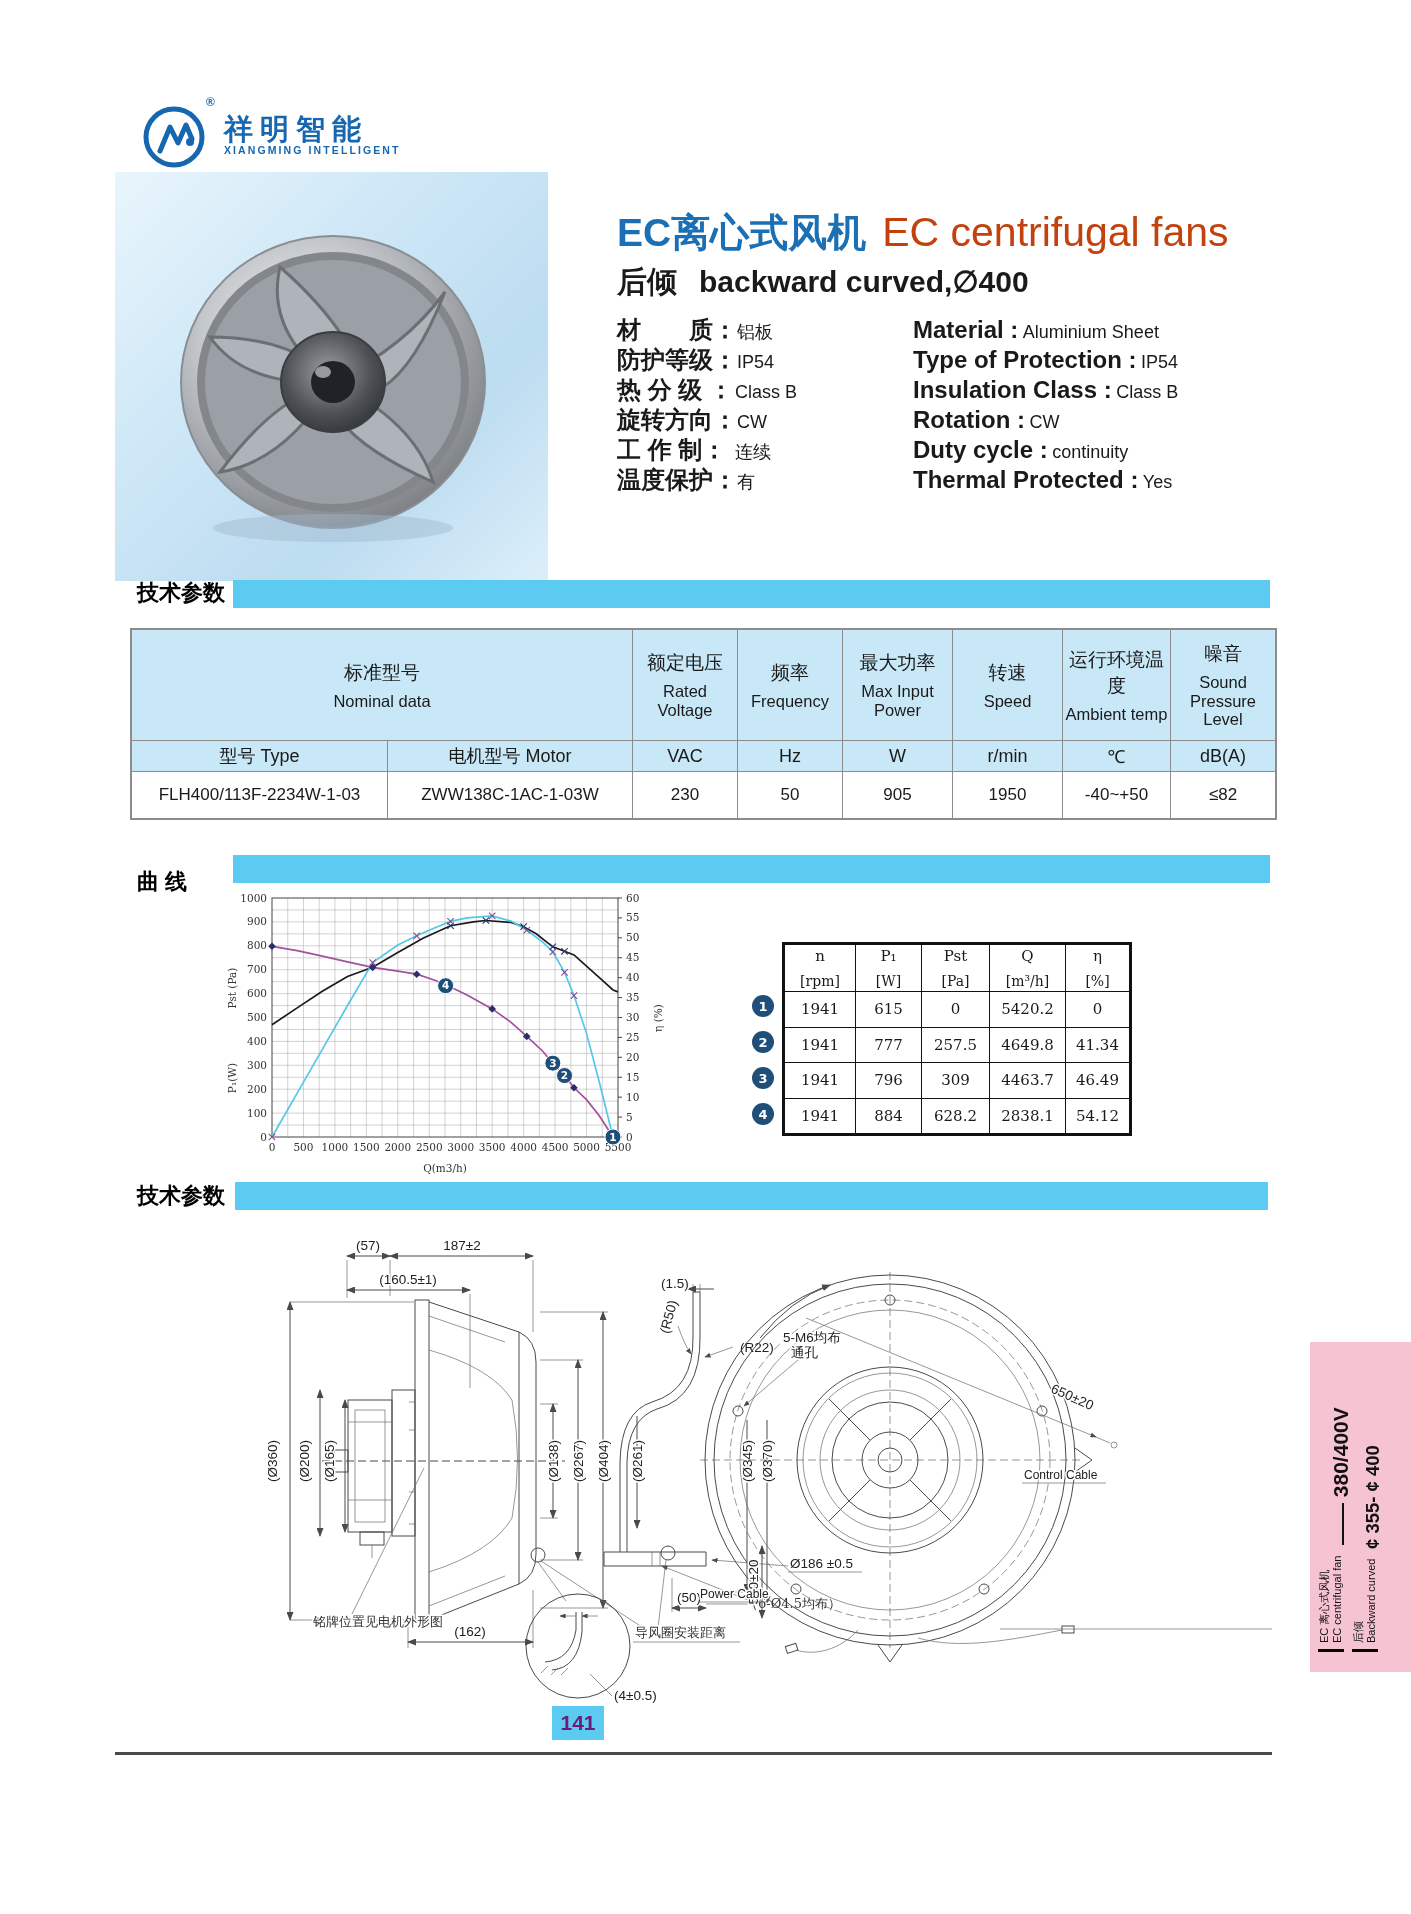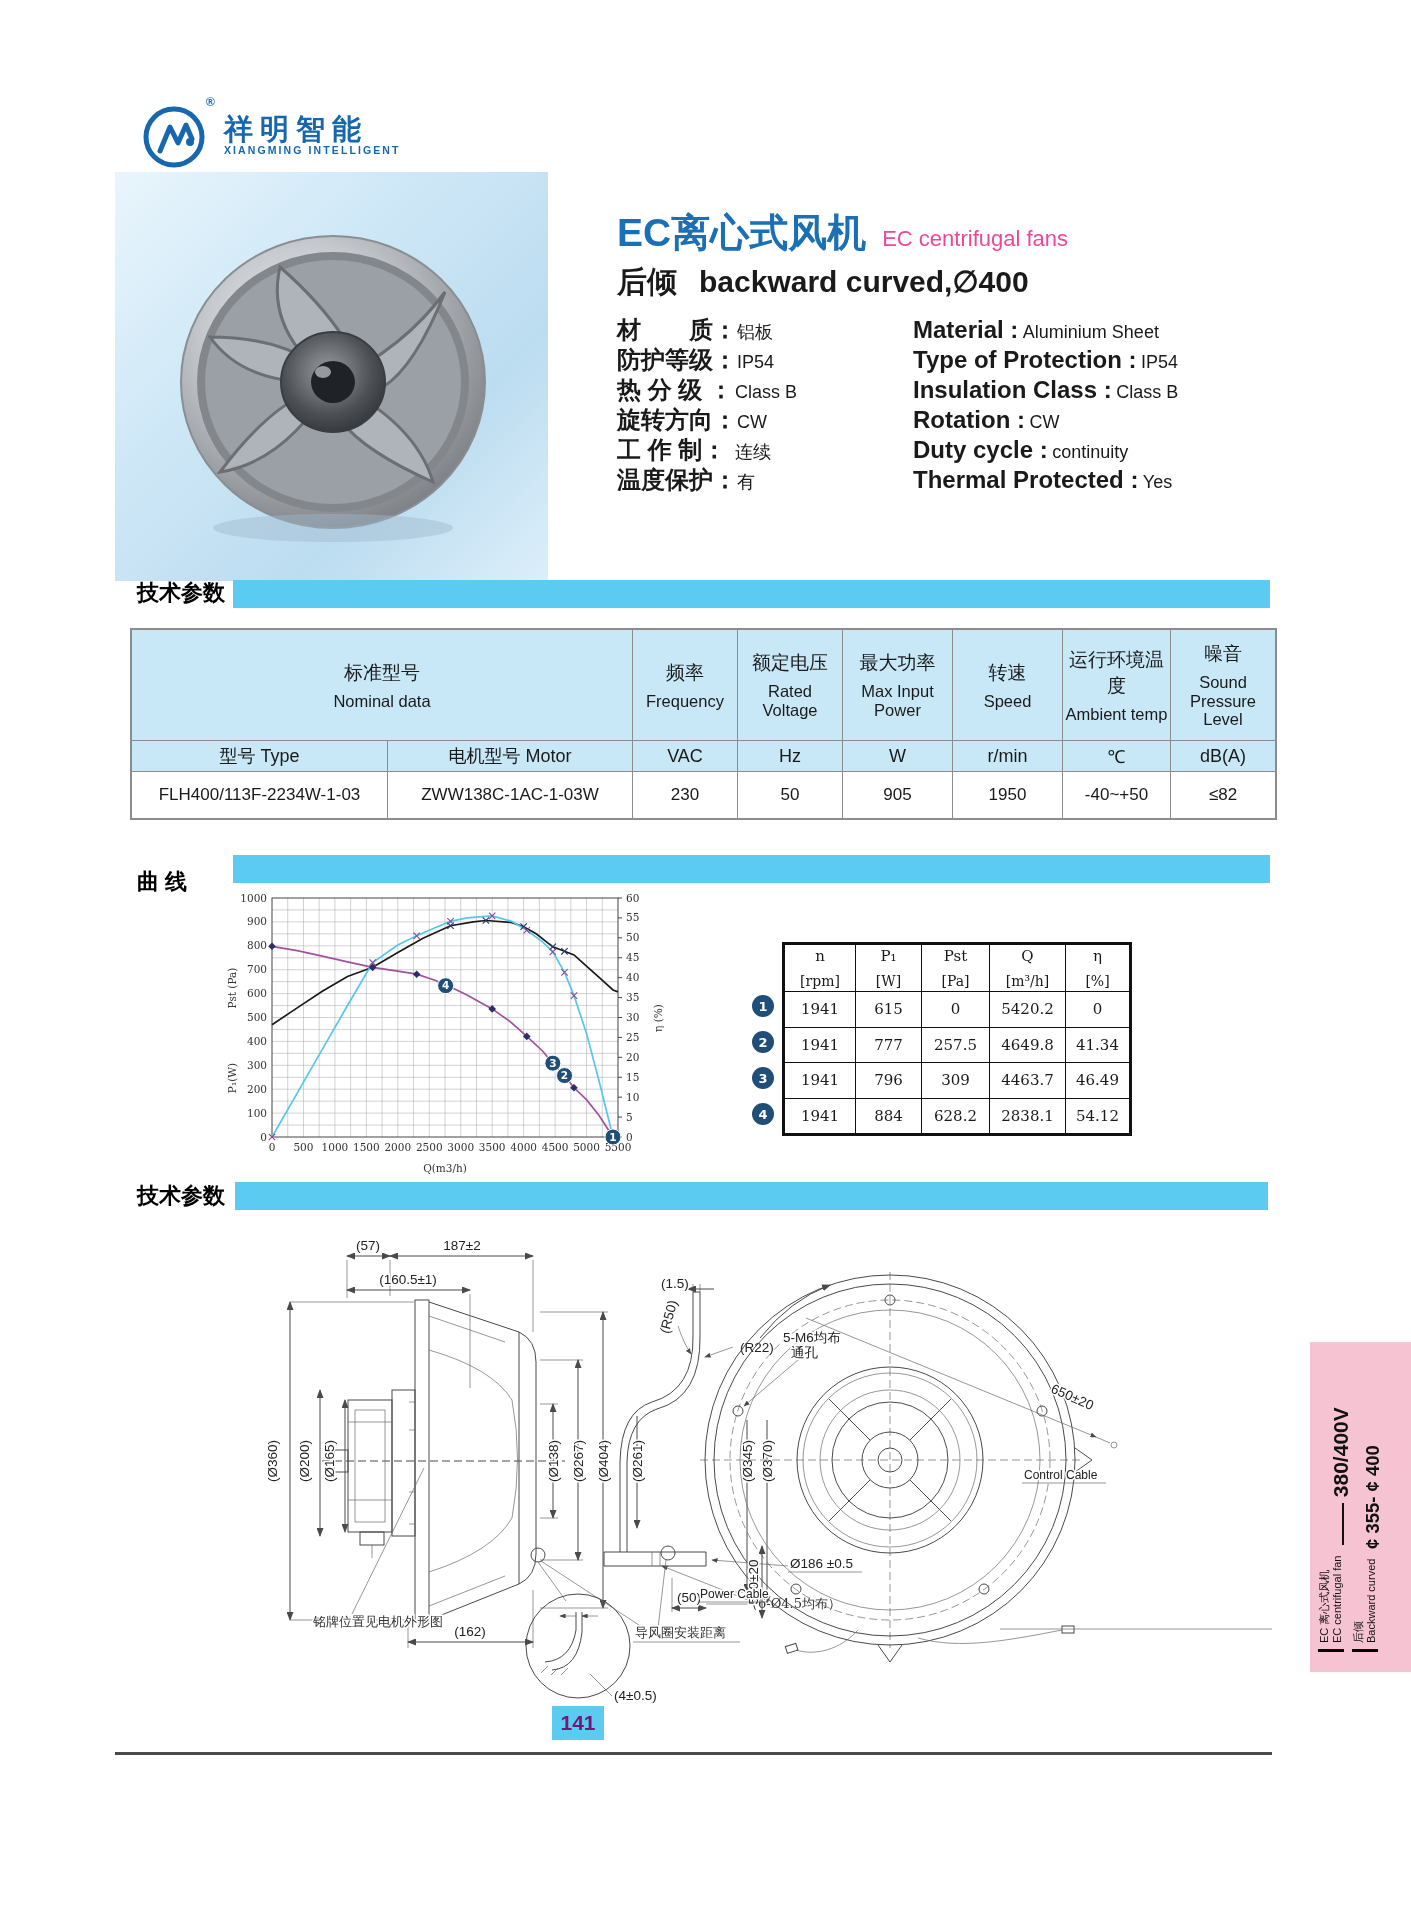--- a/index.html
+++ b/index.html
@@ -12,21 +12,21 @@
   .logo-name{font-size:29px;font-weight:bold;color:#1767B0;letter-spacing:7px;line-height:1.05;}
   .logo-sub{font-size:10.5px;font-weight:bold;color:#1767B0;letter-spacing:2.1px;margin-top:0;}
   .logo-reg{position:absolute;left:66px;top:-4px;font-size:12px;color:#1767B0;font-weight:bold;}
 
   
   .photo{left:115px;top:172px;width:433px;height:409px;
          background:linear-gradient(135deg,#e9f5fc 0%,#cfe8f7 35%,#bcdcf0 70%,#dcefFA 100%);}
   
   .title-line{left:617px;top:206px;white-space:nowrap;}
   .title-cn{font-size:39px;font-weight:bold;color:#1B6FB5;}
-  .title-en{font-size:22px;color:#ec4899;margin-left:16px;}
+  .title-en{font-size:41px;color:#c2410c;margin-left:16px;}
   .subtitle{left:617px;top:262px;white-space:nowrap;font-weight:bold;font-size:30px;}
   .subtitle .sp{margin-left:22px;margin-top:16px;}
 
   
   .specs{left:617px;top:314px;width:640px;}
   .spec-row{display:grid;grid-template-columns:296px auto;height:30px;align-items:center;}
   .spec-cn-l,.spec-en-l{font-weight:bold;font-size:24px;}
   .spec-cn-v,.spec-en-v{font-size:18px;}
   .spec-cn-l{display:inline-block;min-width:118px;}
   .spec-en-l{display:inline;}
@@ -179,26 +179,26 @@
   <div class="sec-title" style="top:578px;">技术参数</div>
   <div class="sec-bar" style="top:580px;"></div>
 
   <div class="abs tech-table">
     <div class="tt-row tt-r1">
       <div class="tt-cell">
           <span class="tt-cn">标准型号</span>
           <span class="tt-en">Nominal data</span>
         </div>
       <div class="tt-cell">
+          <span class="tt-cn">额定电压</span>
+          <span class="tt-en">Rated Voltage</span>
+        </div>
+      <div class="tt-cell">
           <span class="tt-cn">频率</span>
           <span class="tt-en">Frequency</span>
-        </div>
-      <div class="tt-cell">
-          <span class="tt-cn">额定电压</span>
-          <span class="tt-en">Rated Voltage</span>
         </div>
       <div class="tt-cell">
           <span class="tt-cn">最大功率</span>
           <span class="tt-en">Max Input Power</span>
         </div>
       <div class="tt-cell">
           <span class="tt-cn">转速</span>
           <span class="tt-en">Speed</span>
         </div>
       <div class="tt-cell">

